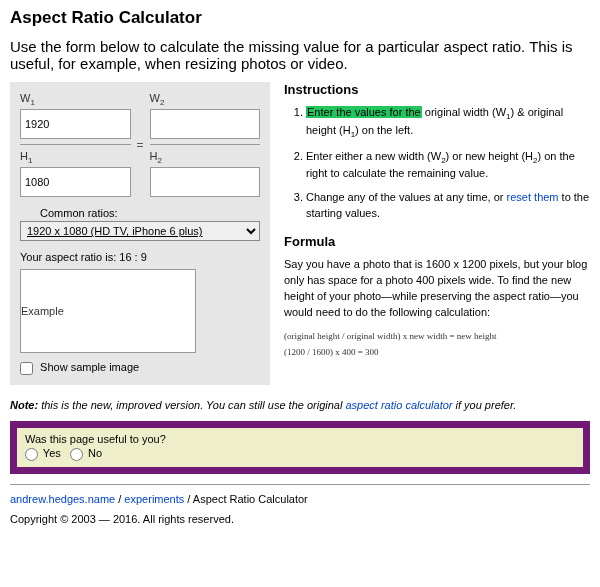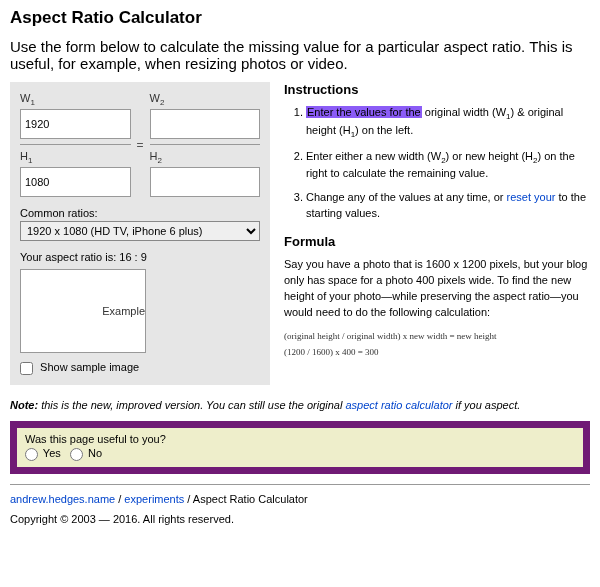--- a/index.html
+++ b/index.html
@@ -74,51 +74,53 @@
       padding: 0 2px;
       align-self: center;
     }
     .common-row {
       margin-top: 10px;
     }
     .common-row label {
       font-size: 11px;
       display: block;
       margin-bottom: 2px;
+      margin-left: 20px;
     }
     select {
       width: 100%;
       font-size: 11px;
       padding: 1px 2px;
       border: 1px solid #888;
       background: #efefef;
       height: 20px;
+      text-decoration: underline;
     }
     .check-row {
       margin-top: 8px;
       font-size: 11px;
     }
     .check-row input {
       vertical-align: middle;
       margin: 0 4px 0 0;
     }
     .ratio-row {
       margin-top: 10px;
       font-size: 11px;
     }
     .ratio-row b { font-weight: normal; }
     .example-box {
       margin-top: 6px;
       background: #fff;
       border: 1px solid #999;
-      width: 126px;
+      width: 176px;
       height: 84px;
       display: flex;
       align-items: center;
-      justify-content: flex-end;
+      justify-content: flex-start;
       font-size: 11px;
       color: #333;
     }
     .right-panel h2 {
       font-size: 13px;
       font-weight: bold;
       margin: 0 0 8px 0;
     }
     .right-panel ol {
       margin: 0 0 12px 0;
@@ -165,21 +167,21 @@
       margin: 8px 0;
     }
     .breadcrumb {
       font-size: 11px;
       margin: 6px 0 8px 0;
     }
     .copyright {
       font-size: 11px;
     }
     .hl {
-      background: #8b5cf6;
+      background: #22c55e;
       padding: 0 1px;
     }
   </style>
 </head>
 <body>
 
 <h1>Aspect Ratio Calculator</h1>
 
 <p class="intro">Use the form below to calculate the missing value for a particular aspect ratio. This is useful, for example, when resizing photos or video.</p>
 
@@ -233,34 +235,34 @@
   <div class="right-panel">
     <h2>Instructions</h2>
     <ol>
       <li>
         <span class="hl">Enter the values for the</span><span> original width (W</span><sub>1</sub><span>) &amp; original height (H</span><sub>1</sub><span>) on the left.</span>
       </li>
       <li>
         <span>Enter either a new width (W</span><sub>2</sub><span>) or new height (H</span><sub>2</sub><span>) on the right to calculate the remaining value.</span>
       </li>
       <li>
-        <span>Change any of the values at any time, or </span><a href="#">reset your</a><span> to the starting values.</span>
+        <span>Change any of the values at any time, or </span><a href="#">reset them</a><span> to the starting values.</span>
       </li>
     </ol>
 
     <h2>Formula</h2>
     <p>Say you have a photo that is 1600 x 1200 pixels, but your blog only has space for a photo 400 pixels wide. To find the new height of your photo—while preserving the aspect ratio—you would need to do the following calculation:</p>
     <pre class="formula">(original height / original width) x new width = new height</pre>
     <pre class="formula">(1200 / 1600) x 400 = 300</pre>
   </div>
 
 </div>
 
 <p class="note">
-  <b>Note:</b><span> this is the new, improved version. You can still use the original </span><a href="#">aspect ratio calculator</a><span> if you aspect.</span>
+  <b>Note:</b><span> this is the new, improved version. You can still use the original </span><a href="#">aspect ratio calculator</a><span> if you prefer.</span>
 </p>
 
 <div class="feedback">
   <div class="q">Was this page useful to you?</div>
   <label><input type="radio" name="fb" style=""> <span>Yes</span></label>
   <label><input type="radio" name="fb" style=""> <span>No</span></label>
 </div>
 
 <hr class="sep">
 

